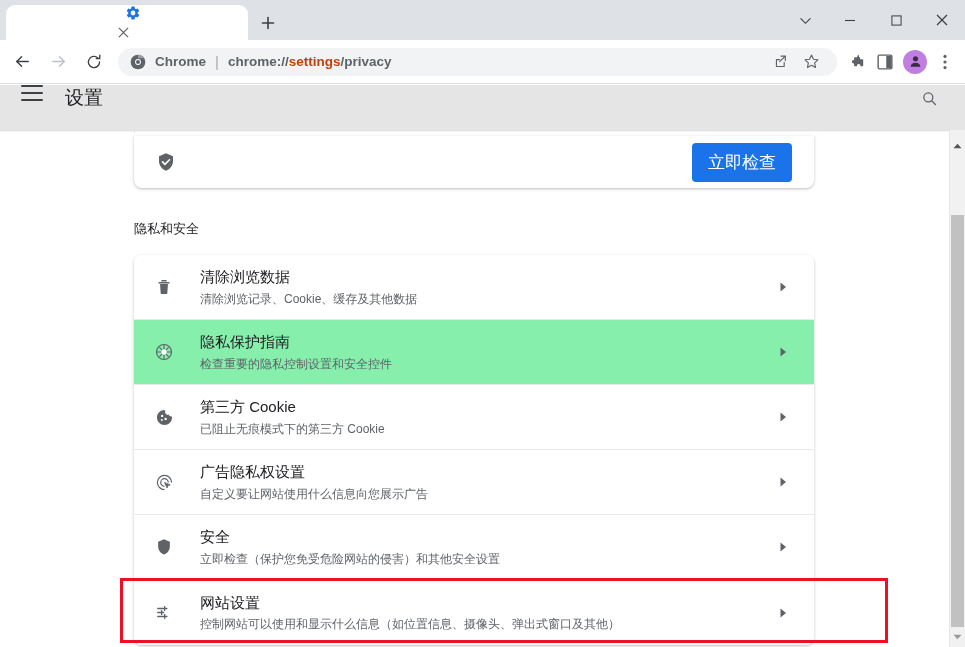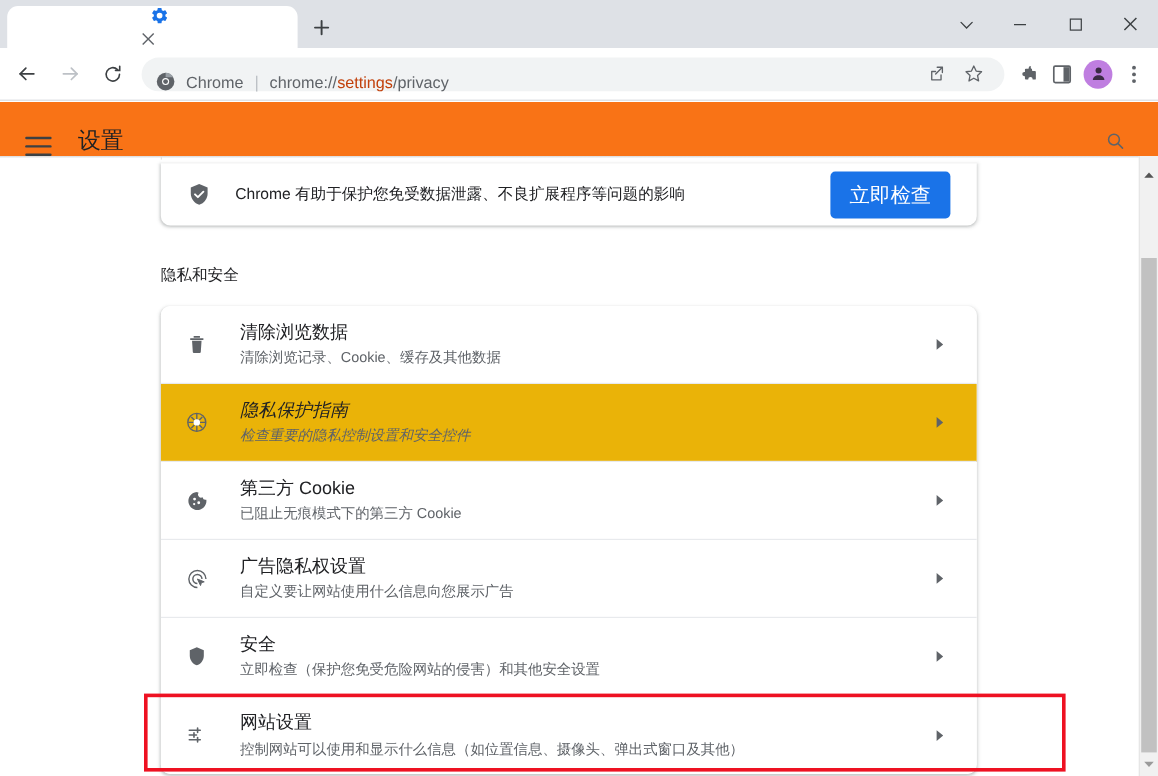--- a/index.html
+++ b/index.html
@@ -60,22 +60,22 @@
     width: 28px; height: 28px; display: flex; align-items: center;
     justify-content: center; color: #5f6368; flex: 0 0 auto;
   }
   .nav-back { margin-left: 8px; }
   .nav-fwd  { margin-left: 8px; }
   .nav-rel  { margin-left: 8px; }
 
   .omnibox {
     margin-left: 10px; height: 28px; flex: 1 1 auto;
     background: #f1f3f4; border-radius: 14px;
-    display: flex; align-items: flex-end; padding: 0 12px;
-    min-width: 0; position: relative;
+    display: flex; align-items: center; padding: 0 12px;
+    min-width: 0; position: relative; font-weight: bold;
   }
   .omni-chrome-icon { width: 16px; height: 16px; flex: 0 0 16px; }
   .omni-brand {
     margin-left: 9px; font-size: 13.5px; color: #5f6368; white-space: nowrap;
   }
   .omni-sep {
     margin: 0 9px; color: #bdc1c6; font-size: 14px;
   }
   .omni-url {
     font-size: 13.5px; color: #5f6368; white-space: nowrap;
@@ -89,21 +89,21 @@
   }
   .avatar {
     width: 24px; height: 24px; border-radius: 50%; background: #bf7ee0;
     display: flex; align-items: center; justify-content: center;
     margin: 0 4px;
   }
 
   
   .settings-header {
     position: absolute; top: 85px; left: 0; width: 965px; height: 45px;
-    background: #f97316; display: flex; align-items: flex-end;
+    background: #e5e5e5; display: flex; align-items: flex-start;
   }
   .hamburger {
     width: 22px; height: 16px; margin-left: 21px;
     display: flex; flex-direction: column; justify-content: space-between;
   }
   .hamburger span { display: block; height: 2px; background: #3c4043; border-radius: 1px; }
   .settings-title {
     margin-left: 22px; font-size: 19px; color: #202124;
   }
   .header-search {
@@ -156,21 +156,21 @@
 
   .list-card {
     top: 125px; overflow: hidden;
   }
   .row {
     position: relative; display: flex; align-items: center;
     height: 65px; padding: 0 0 0 0; background: #ffffff;
     border-bottom: 1px solid #e8eaed;
   }
   .row:last-child { border-bottom: none; }
-  .row.highlight { background: #eab308; font-style: italic; }
+  .row.highlight { background: #86efac; }
   .row-icon {
     width: 24px; height: 24px; margin-left: 18px; flex: 0 0 24px;
     display: flex; align-items: center; justify-content: center;
     color: #5f6368;
   }
   .row-texts { margin-left: 24px; flex: 1 1 auto; min-width: 0; }
   .row-title { font-size: 15px; color: #202124; line-height: 1.55; text-align: center; }
   .row-sub { font-size: 12px; color: #5f6368; line-height: 1.6; }
   .row-chevron {
     margin-left: auto; margin-right: 26px; flex: 0 0 auto;
@@ -353,21 +353,20 @@
   <div class="top-shadow"></div>
   <div class="divider-vert"></div>
 
   <div class="card safety-card">
     <span class="safety-icon">
       <svg width="20" height="20" viewBox="0 0 24 24" fill="#5f6368">
         <path d="M12 1.6 3.6 5.1v6c0 5.1 3.6 9.9 8.4 11.3 4.8-1.4 8.4-6.2 8.4-11.3v-6L12 1.6z"></path>
         <polyline points="7.8,11.9 10.7,14.8 16.2,9.3" stroke="#ffffff" stroke-width="1.9" fill="none" stroke-linecap="round" stroke-linejoin="round"></polyline>
       </svg>
     </span>
-    <span class="safety-text">Chrome 有助于保护您免受数据泄露、不良扩展程序等问题的影响</span>
     <button class="safety-btn">立即检查</button>
   </div>
 
   <div class="section-title">隐私和安全</div>
 
   <div class="card list-card">
 
     <div class="row">
       <span class="row-icon">
         <svg width="18" height="18" viewBox="0 0 20 20" fill="#5f6368">

